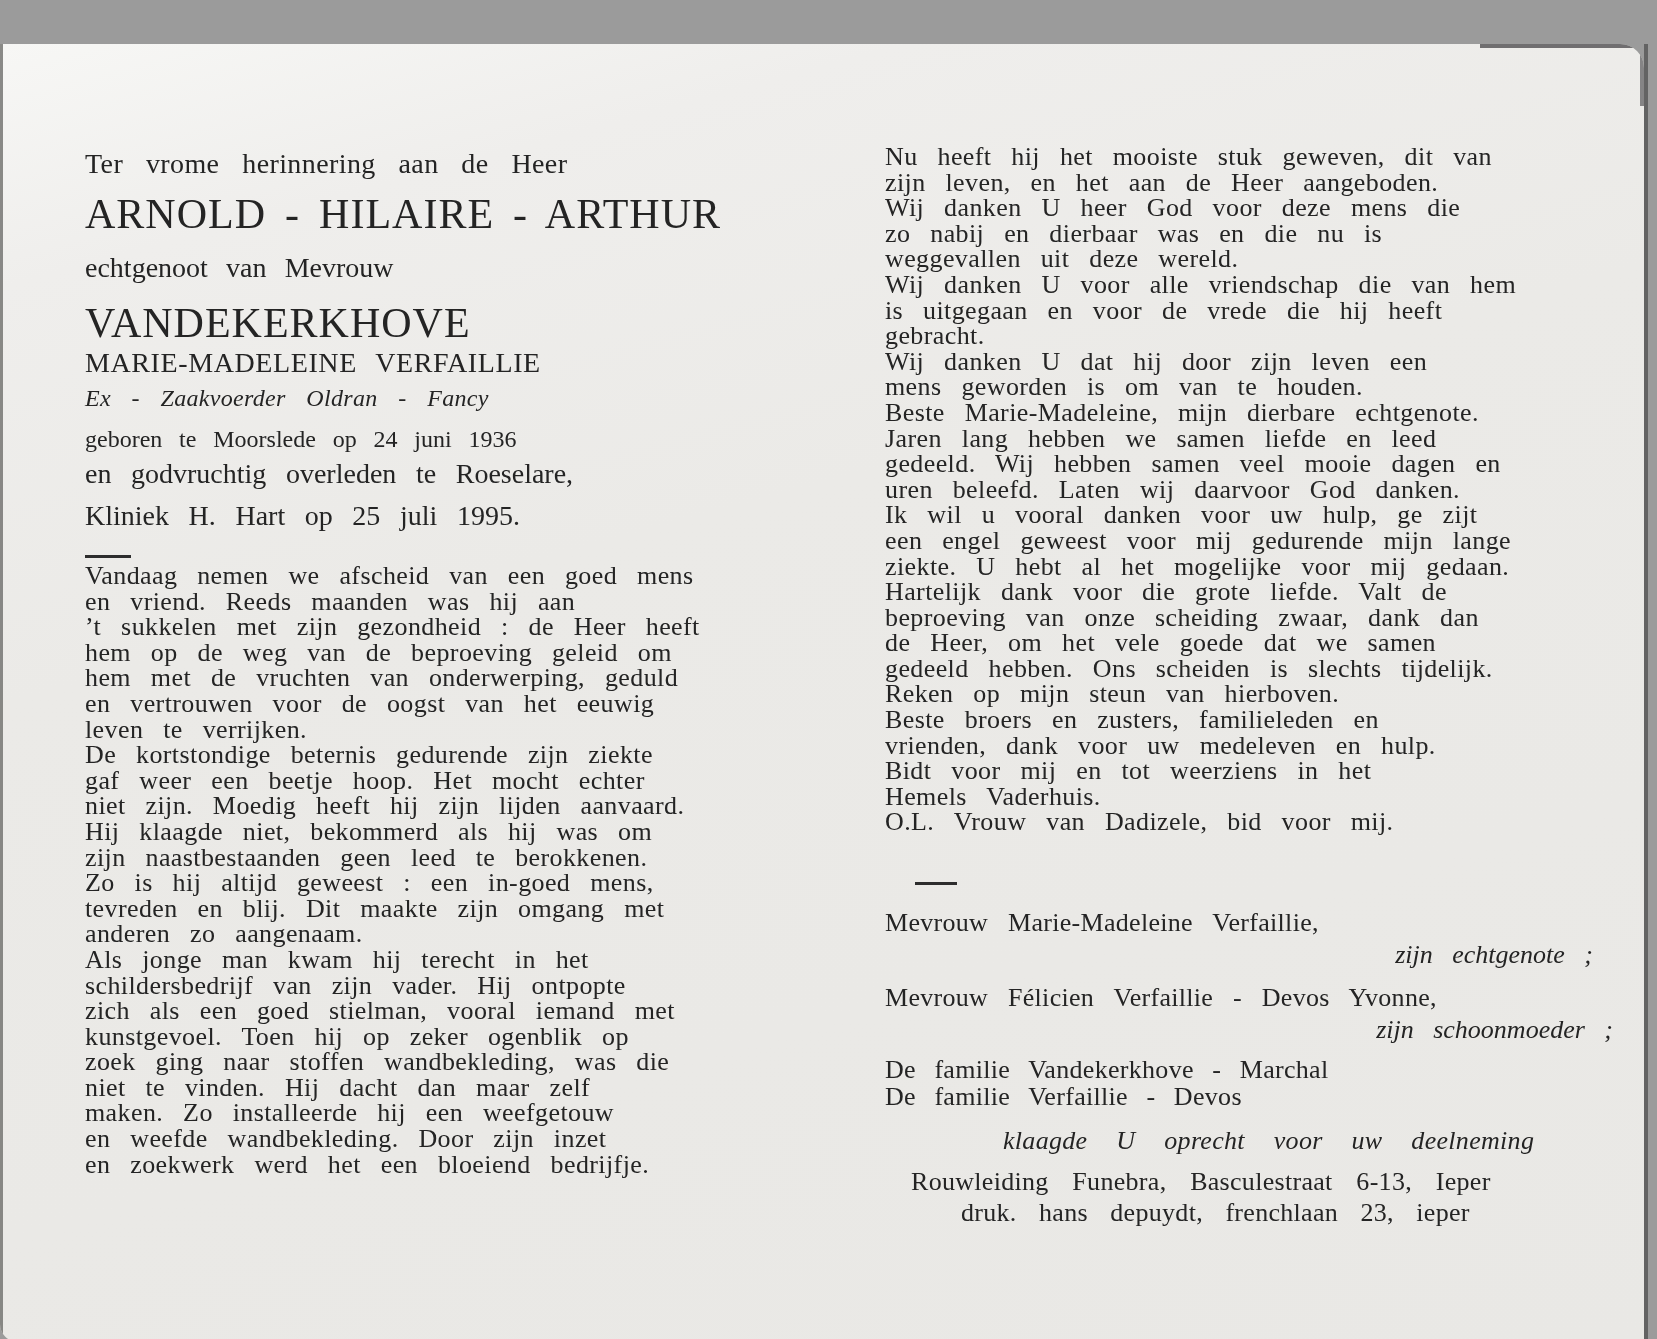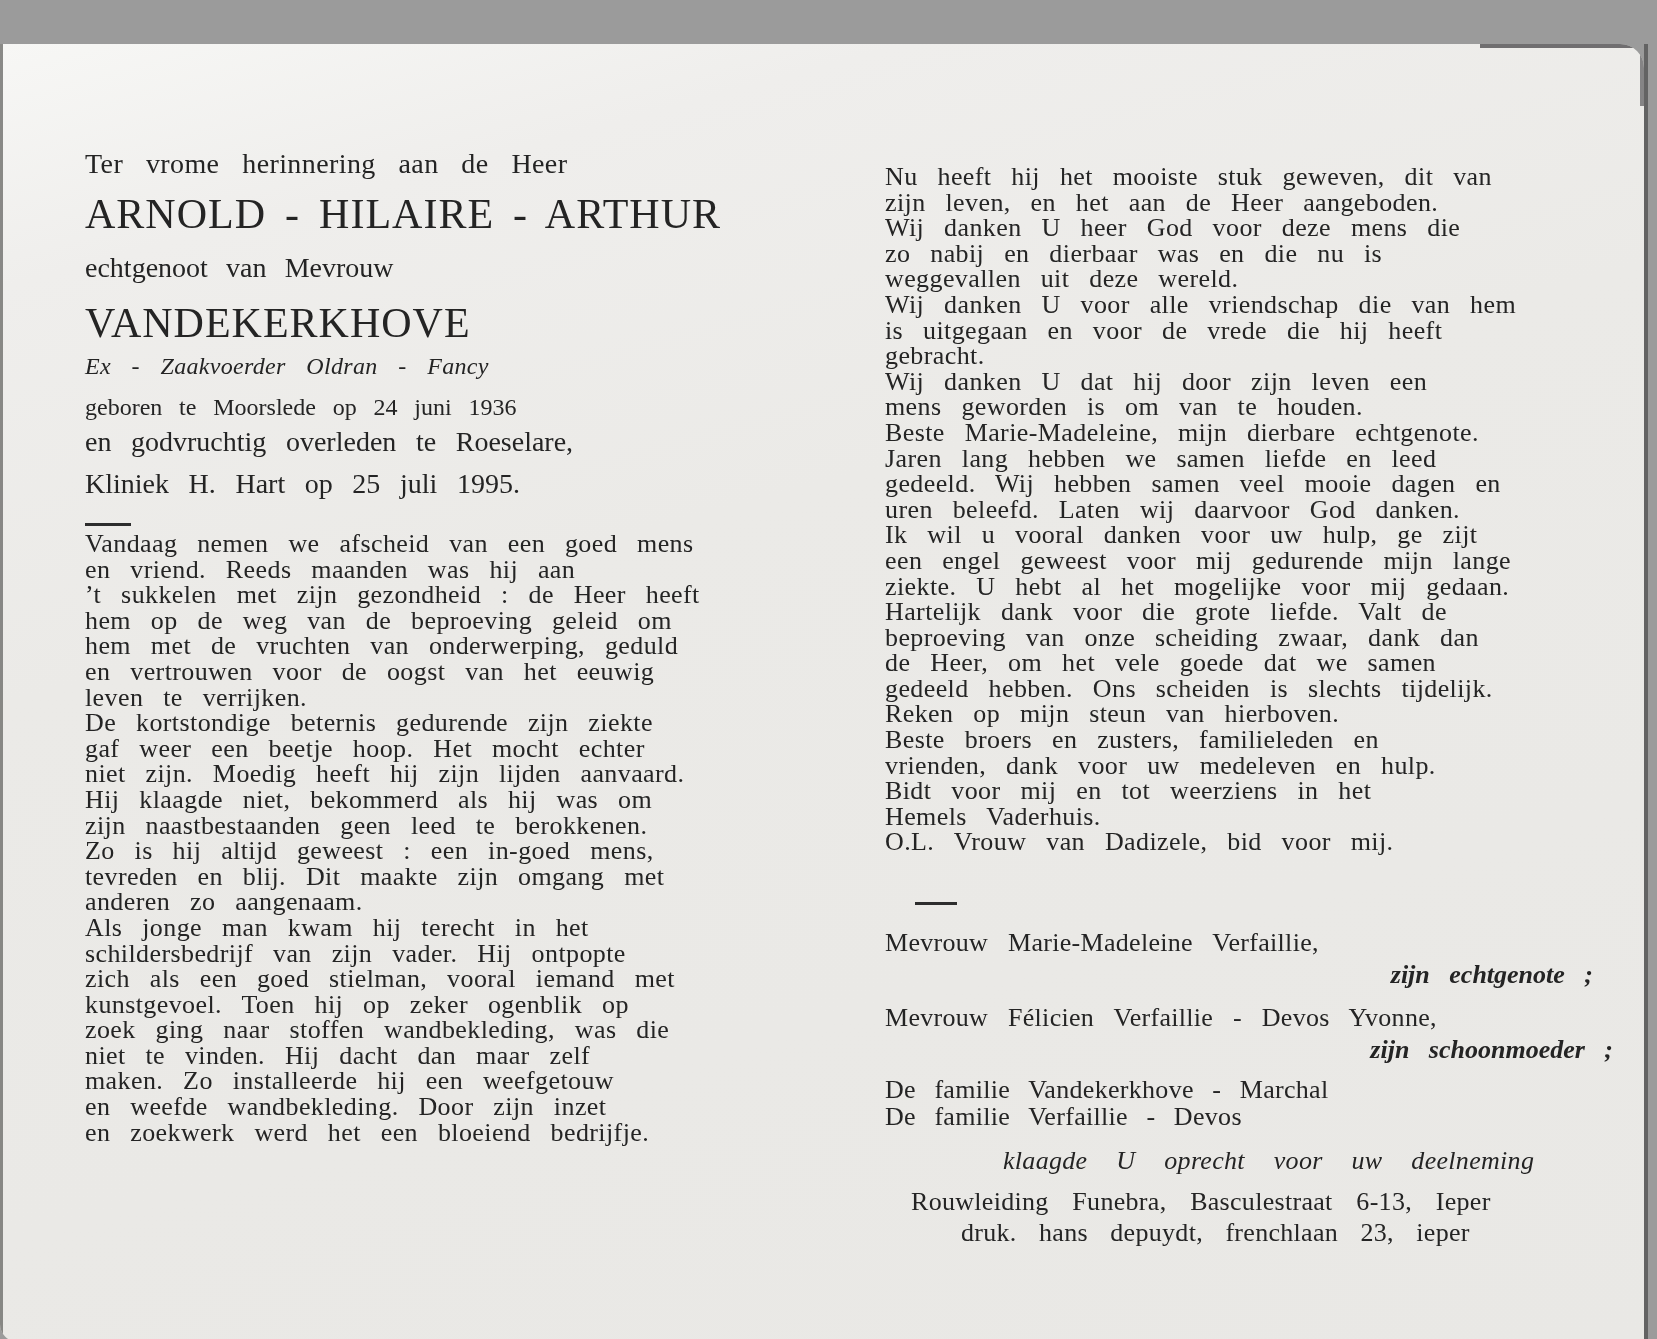--- a/index.html
+++ b/index.html
@@ -17,40 +17,40 @@
     border-top-right-radius:24px;border-bottom-left-radius:18px;
     overflow:hidden;
   }
   .edge-left{position:absolute;left:0;top:0;width:3px;height:100%;background:#6e6e6b;opacity:.8;}
   .edge-top{position:absolute;left:1480px;top:0;width:164px;height:4px;background:var(--edge-dark,#59585a);opacity:.85;}
   .edge-top-right{position:absolute;right:0;top:0;width:4px;height:62px;background:var(--edge-dark,#59585a);opacity:.7;}
   .seam-right{position:absolute;left:1644px;top:0;width:4px;height:1298px;background:#636363;}
   .scanner-strip{position:absolute;left:0;top:1298px;width:1657px;height:41px;background:var(--scanner-bg,#9b9b9b);}
 
   .col-left{position:absolute;left:85px;top:104px;width:700px;}
-  .col-right{position:absolute;left:885px;top:120px;width:690px;}
+  .col-right{position:absolute;left:885px;top:100px;width:690px;}
 
   .t{white-space:pre-line;}
   .intro{font-size:28px;word-spacing:.55em;letter-spacing:.4px;}
   .name1{font-size:42px;margin-top:10px;letter-spacing:1px;word-spacing:.18em;}
   .name2{font-size:42px;margin-top:15px;letter-spacing:1px;}
   .spouse-intro{font-size:28px;margin-top:14px;word-spacing:.4em;}
   .spouse-name{font-size:28px;margin-top:0;letter-spacing:.6px;word-spacing:.4em;}
   .profession{font-size:24px;font-style:italic;margin-top:6px;word-spacing:.6em;letter-spacing:.3px;}
   .birth{font-size:24px;margin-top:14px;word-spacing:.45em;}
   .death1{font-size:28px;margin-top:5px;word-spacing:.45em;}
   .death2{font-size:28px;margin-top:10px;word-spacing:.45em;}
   .rule{width:46px;height:3px;background:#2d2d2d;margin-top:23px;}
   .body-block{margin-top:5px;font-size:26px;line-height:25.6px;word-spacing:.5em;letter-spacing:.4px;}
   .col-right .body-block{margin-top:0;}
   .rule-right{margin-top:47px;margin-left:30px;width:42px;}
   .mourner-name{font-size:26px;word-spacing:.5em;letter-spacing:.3px;}
   .mourner-name.m1{margin-top:23px;}
   .mourner-name.m2{margin-top:13px;}
-  .mourner-relation{font-size:26px;font-style:italic;text-align:right;margin-top:2px;word-spacing:.5em;font-weight:bold;}
+  .mourner-relation{font-size:26px;font-style:italic;text-align:right;margin-top:2px;word-spacing:.5em;}
   .mourner-relation.r1{margin-right:-18px;}
   .mourner-relation.r2{margin-right:-38px;}
   .family-lines{font-size:26px;margin-top:11px;line-height:27px;word-spacing:.45em;letter-spacing:.3px;}
   .thanks{font-size:26px;font-style:italic;margin-top:16px;margin-left:118px;word-spacing:.85em;letter-spacing:.3px;}
   .funeral{font-size:26px;margin-top:11px;margin-left:26px;word-spacing:.65em;letter-spacing:.3px;}
   .printer{font-size:26px;margin-top:1px;margin-left:76px;word-spacing:.6em;letter-spacing:.3px;}
 </style>
 </head>
 <body>
 
@@ -58,20 +58,21 @@
   <div class="card">
     <div class="edge-left"></div>
     <div class="edge-top"></div>
     <div class="edge-top-right"></div>
 
     <div class="col-left">
       <div class="t intro">Ter vrome herinnering aan de Heer</div>
       <div class="t name1">ARNOLD - HILAIRE - ARTHUR</div>
       <div class="t spouse-intro">echtgenoot van Mevrouw</div>
       <div class="t name2">VANDEKERKHOVE</div>
+      <div class="t spouse-name">MARIE-MADELEINE VERFAILLIE</div>
       <div class="t profession">Ex - Zaakvoerder Oldran - Fancy</div>
       <div class="t birth">geboren te Moorslede op 24 juni 1936</div>
       <div class="t death1">en godvruchtig overleden te Roeselare,</div>
       <div class="t death2">Kliniek H. Hart op 25 juli 1995.</div>
       <div class="rule"></div>
       <div class="t body-block">Vandaag nemen we afscheid van een goed mens
 en vriend. Reeds maanden was hij aan
 ’t sukkelen met zijn gezondheid : de Heer heeft
 hem op de weg van de beproeving geleid om
 hem met de vruchten van onderwerping, geduld

